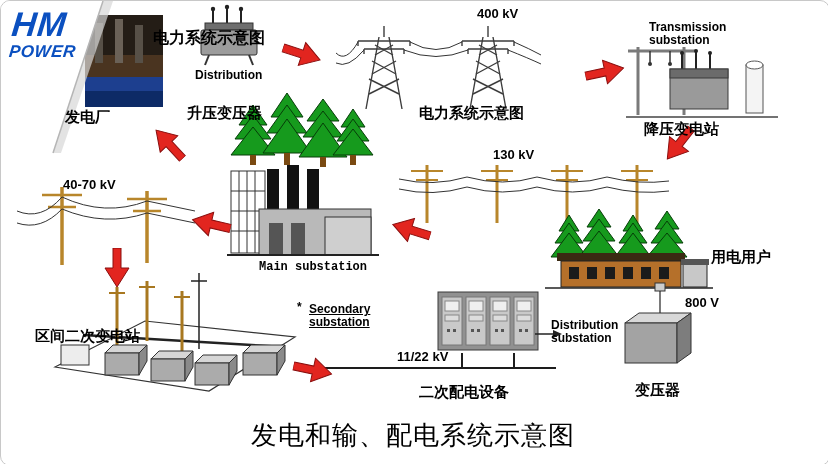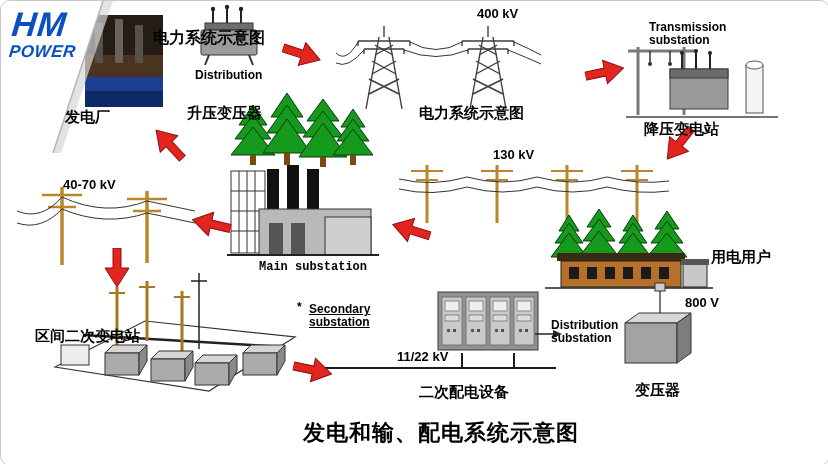--- a/index.html
+++ b/index.html
@@ -8,22 +8,22 @@
   .abs{position:absolute;}
   .lbl{position:absolute;font-weight:bold;white-space:nowrap;line-height:1.1;z-index:6;}
   .cn{font-size:15px;}
   .en{font-size:12px;}
   .kv{font-size:13px;}
   .arrow{position:absolute;width:40px;height:26px;z-index:5;}
   .logo{position:absolute;left:10px;top:6px;color:#0b50c0;font-style:italic;font-weight:900;
         transform:skewX(-6deg);z-index:5;line-height:1;}
   .logo .hm{font-size:34px;letter-spacing:1px;display:block;}
   .logo .power{font-size:17px;letter-spacing:.5px;display:block;margin-top:2px;}
-  .title{position:absolute;left:250px;top:417px;width:380px;text-align:center;
-         font-size:22px;font-weight:bold;letter-spacing:1px;z-index:6;}
+  .title{position:absolute;left:250px;top:417px;width:380px;text-align:left;
+         font-size:26px;font-weight:normal;letter-spacing:1px;z-index:6;}
   .hline{position:absolute;background:#1d1d1d;z-index:3;}
 </style>
 </head>
 <body>
 
 <div class="stage">
 
   <svg class="abs" style="left:84px;top:14px;z-index:1" width="78" height="92" viewBox="0 0 78 92">
     <rect x="0" y="0" width="78" height="72" fill="#241d16"></rect>
     <rect x="0" y="40" width="78" height="22" fill="#4a3420"></rect>

